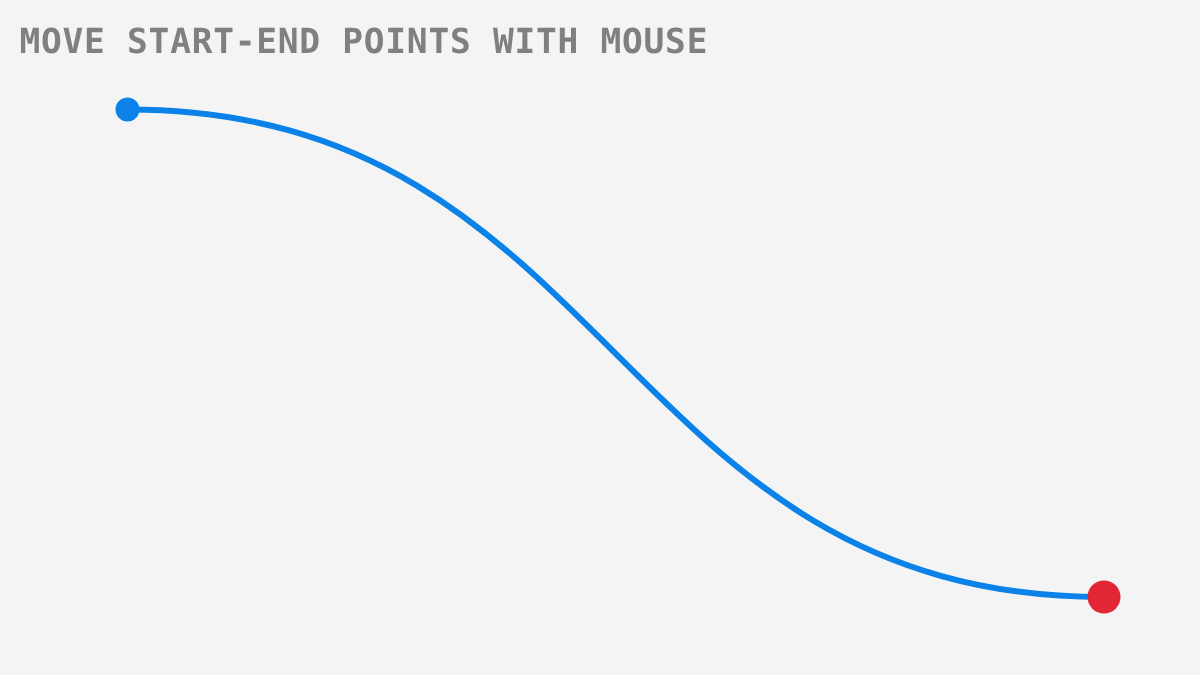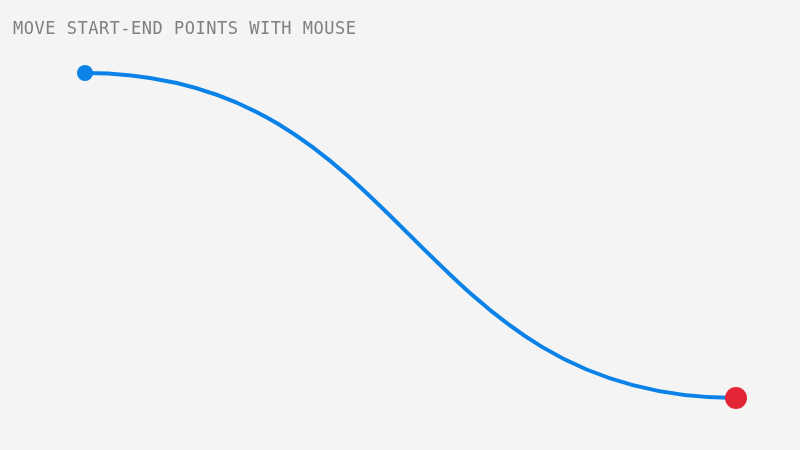--- a/index.html
+++ b/index.html
@@ -24,23 +24,23 @@
     top: 0;
     width: 800px;
     height: 450px;
   }
   #title {
     position: absolute;
     left: 13px;
     top: 13px;
     margin: 0;
     font-family: "DejaVu Sans Mono", "Liberation Mono", monospace;
-    font-size: 17px;
+    font-size: 23px;
     line-height: 30px;
-    font-weight: 400;
+    font-weight: 700;
     letter-spacing: 0.5px;
     color: #808080;
     white-space: nowrap;
     text-transform: uppercase;
     -webkit-font-smoothing: none;
     user-select: none;
   }
   svg.scene {
     display: block;
     width: 800px;

